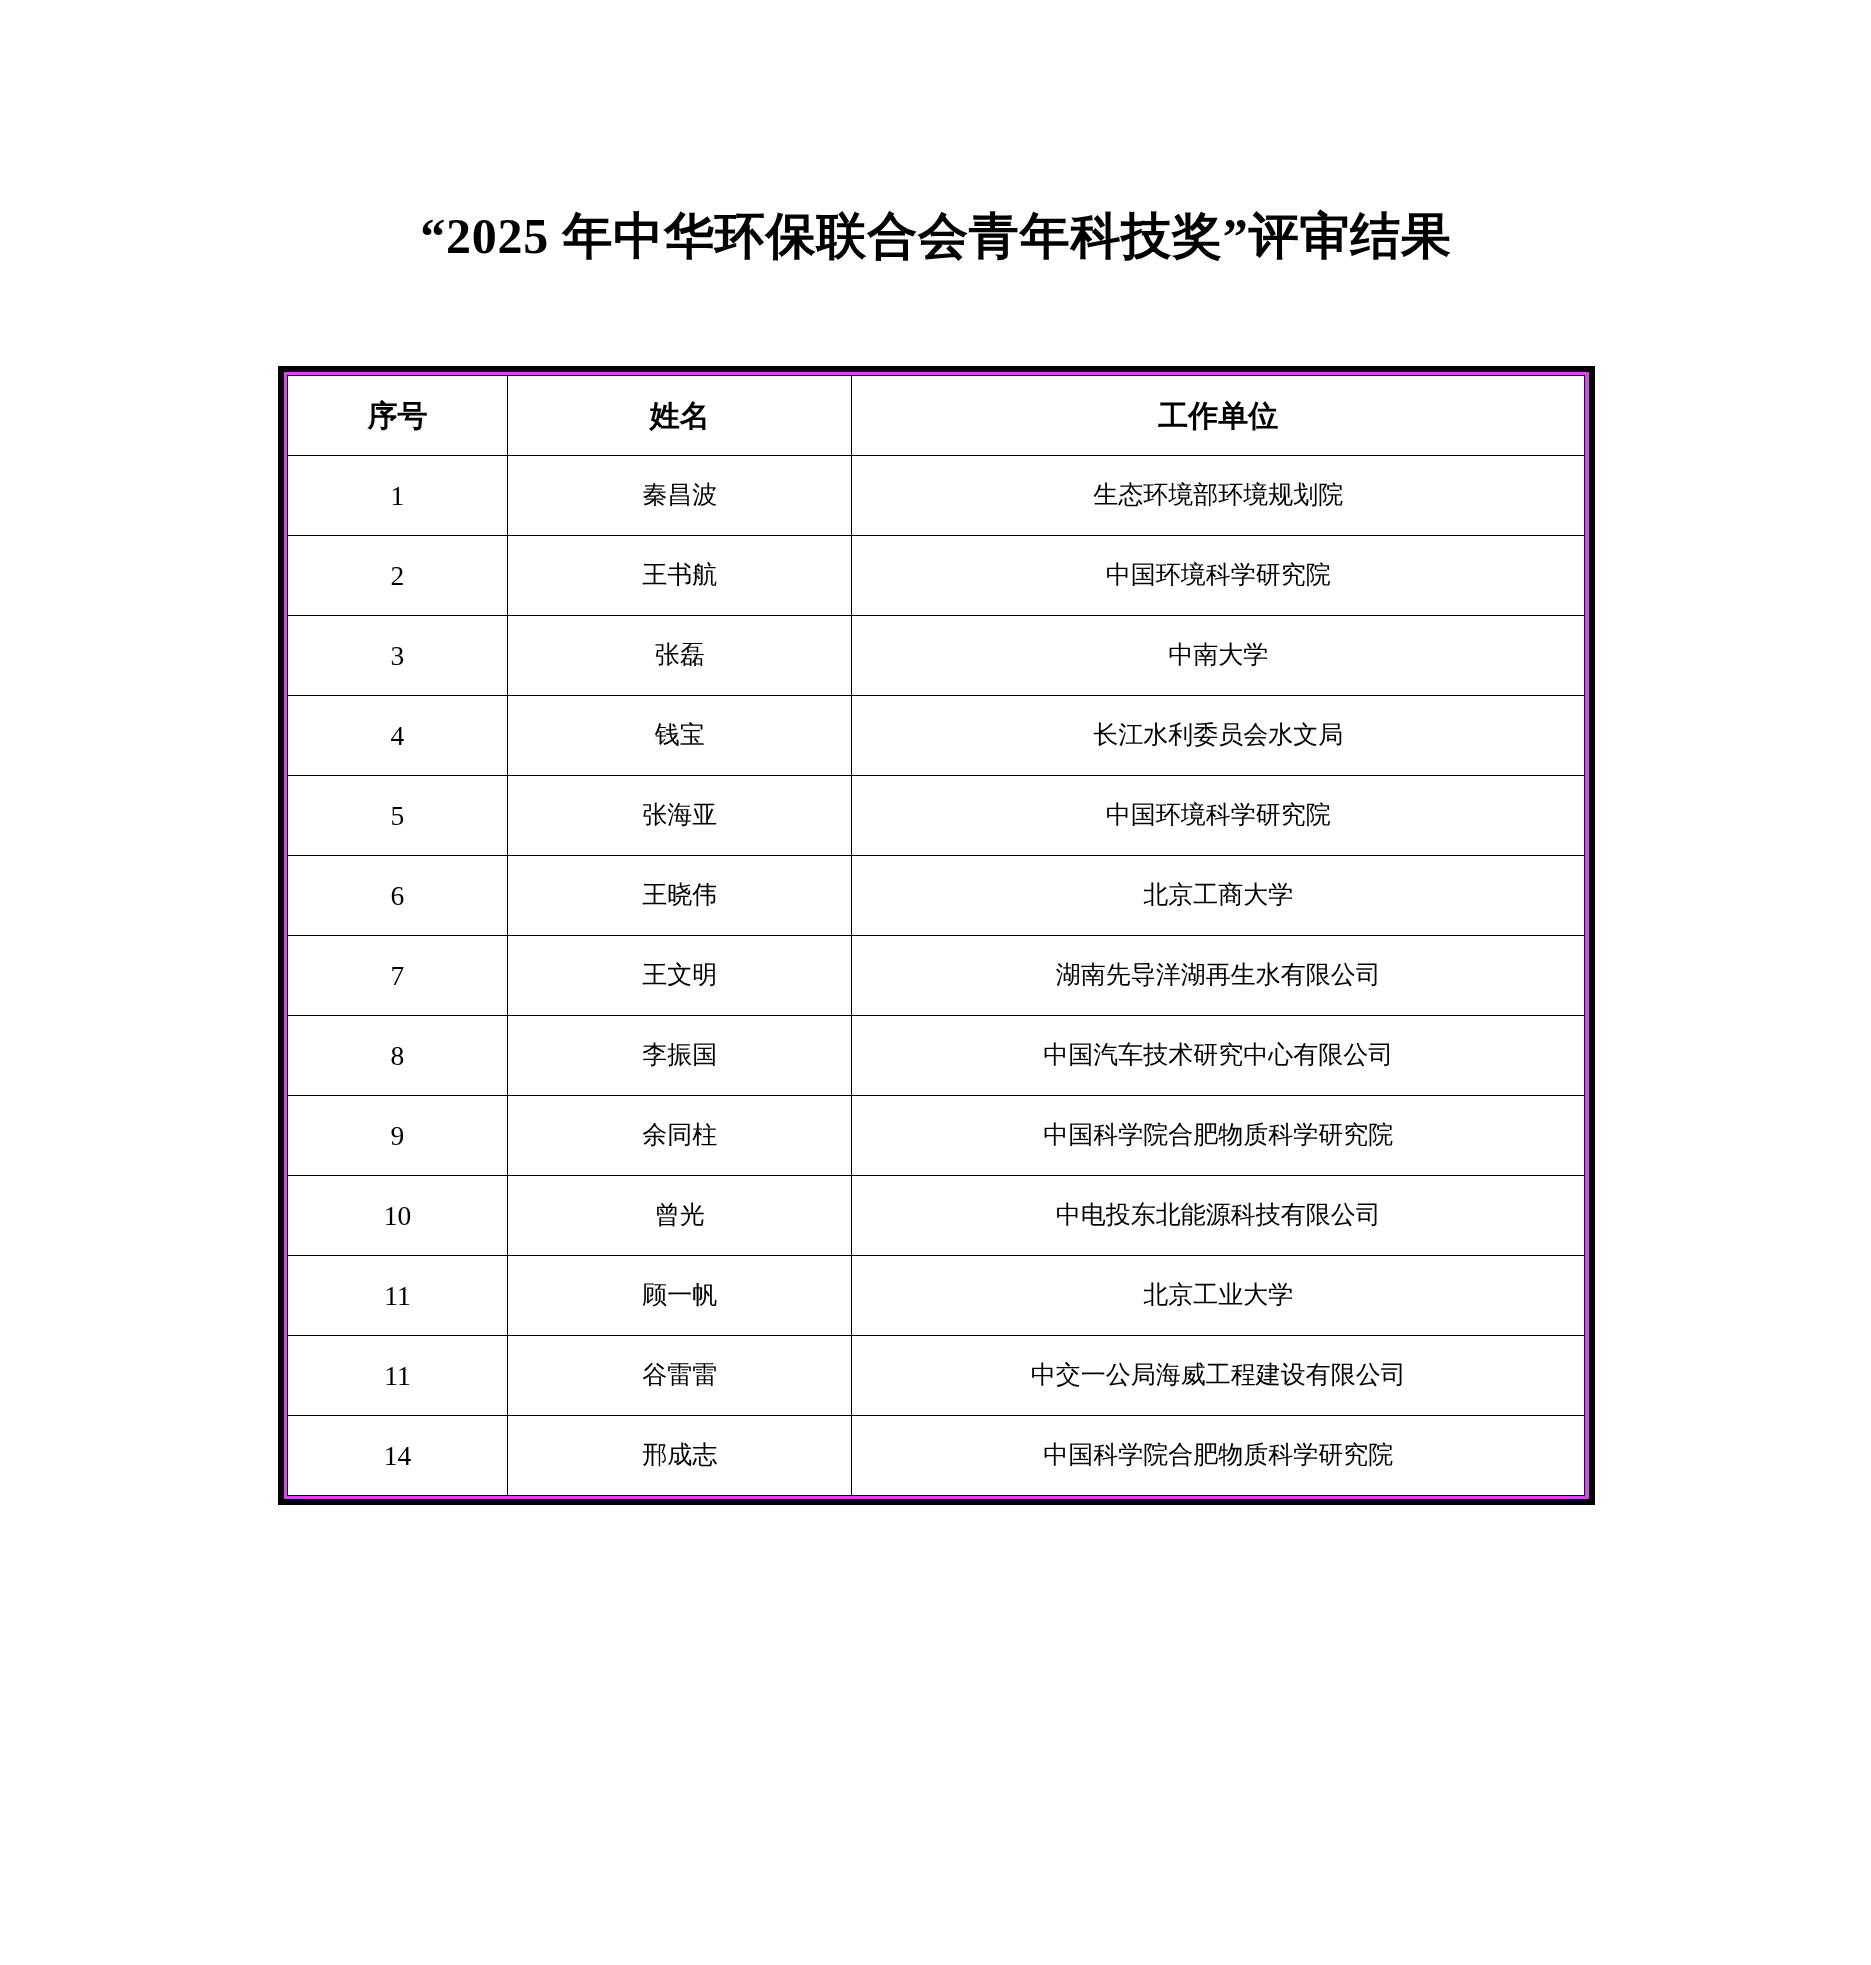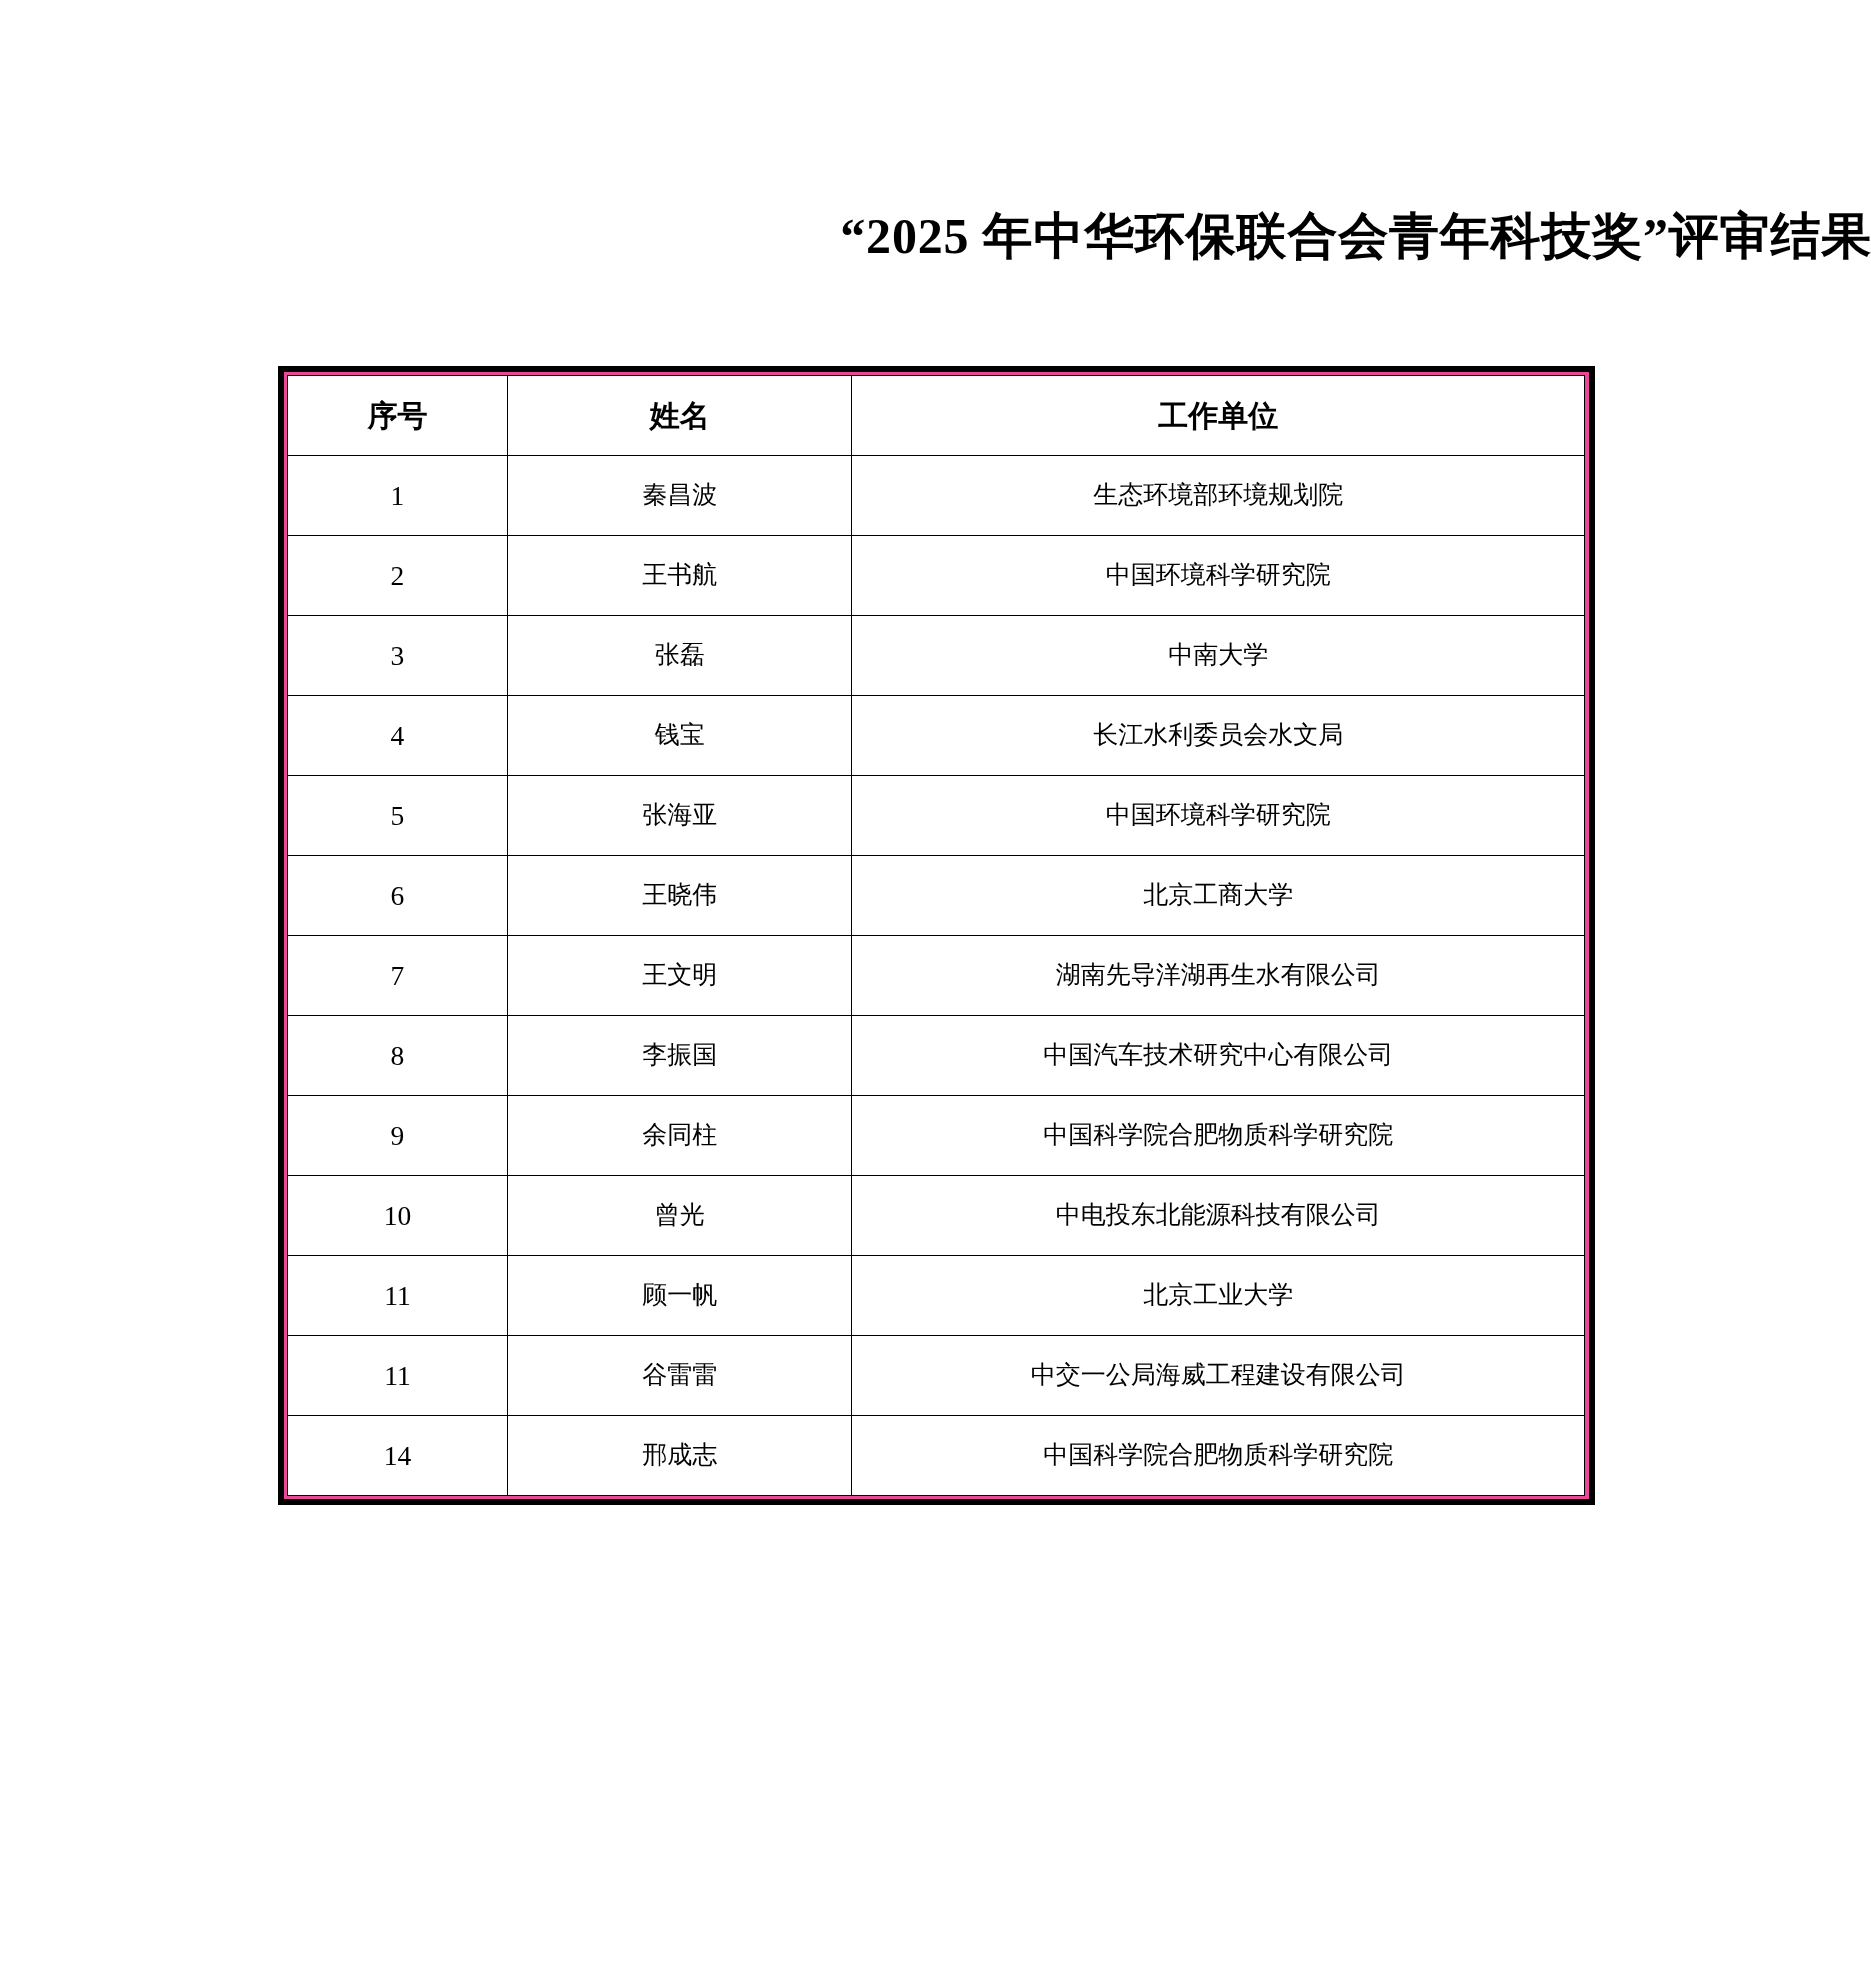--- a/index.html
+++ b/index.html
@@ -16,37 +16,37 @@
     overflow: hidden;
   }
   .page {
     position: relative;
     width: 1872px;
     height: 2647px;
     box-sizing: border-box;
     padding: 0;
   }
   .doc-title {
-    text-align: right;
+    text-align: center;
     font-size: 50px;
     font-weight: bold;
     letter-spacing: 0.8px;
     margin: 0;
     padding-top: 206px;
     line-height: 1.2;
     font-family: "Liberation Serif", "DejaVu Serif", serif;
   }
   .table-wrap {
     margin: 0 auto;
     margin-top: 100px;
     width: 1317px;
     border: 6.3px solid #000000;
     padding: 3.1px;
     box-sizing: border-box;
-    background: #ec4899;
+    background: #d946ef;
   }
   table.result-table {
     width: 100%;
     border-collapse: collapse;
     table-layout: fixed;
     background: #ffffff;
   }
   table.result-table col.c-no    { width: 17.0%; }
   table.result-table col.c-name  { width: 26.5%; }
   table.result-table col.c-org   { width: 56.5%; }

